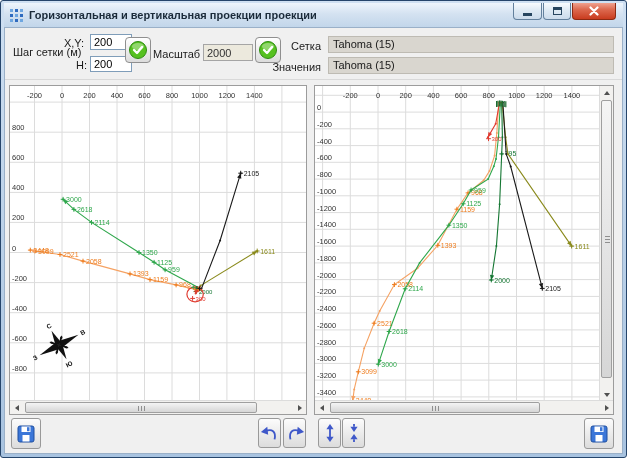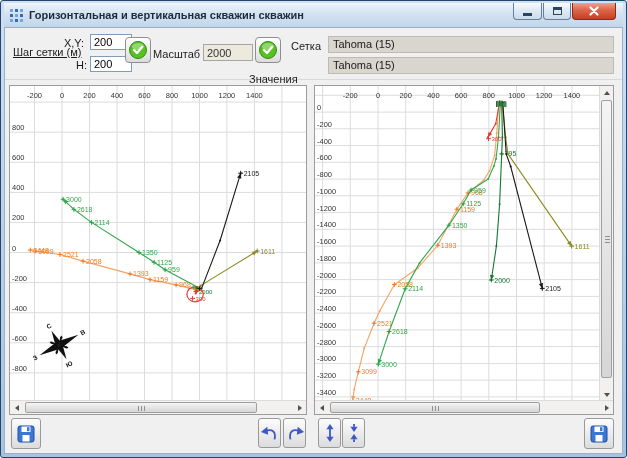--- a/index.html
+++ b/index.html
@@ -65,40 +65,40 @@
       <rect x="1" y="1" width="3" height="3" fill="#6ea6e0"></rect>
         <rect x="6" y="1" width="3" height="3" fill="#2f6bbf"></rect>
         <rect x="11" y="1" width="3" height="3" fill="#6ea6e0"></rect>
       <rect x="1" y="6" width="3" height="3" fill="#2f6bbf"></rect>
         <rect x="6" y="6" width="3" height="3" fill="#6ea6e0"></rect>
         <rect x="11" y="6" width="3" height="3" fill="#2f6bbf"></rect>
       <rect x="1" y="11" width="3" height="3" fill="#6ea6e0"></rect>
         <rect x="6" y="11" width="3" height="3" fill="#2f6bbf"></rect>
         <rect x="11" y="11" width="3" height="3" fill="#6ea6e0"></rect>
     </svg>
-    <span class="title-text">Горизонтальная и вертикальная скважин скважин</span>
+    <span class="title-text">Горизонтальная и вертикальная проекции проекции</span>
   </div>
   <div class="cap-group">
     <div class="cap min">
         <div class="glyph-min"></div>
       </div>
     <div class="cap max">
         <div class="glyph-max"></div>
       </div>
     <div class="cap close">
       <svg width="10" height="10" viewBox="0 0 10 10">
         <path d="M1.5 1.5 L8.5 8.5 M8.5 1.5 L1.5 8.5" stroke="#fff" stroke-width="2.2" stroke-linecap="round"></path>
       </svg>
     </div>
   </div>
 
   <div class="client"></div>
 
   <div class="toolbar">
-    <span class="lbl" style="left:8px;top:18px;text-decoration:underline;">Шаг сетки (м)</span>
+    <span class="lbl" style="left:8px;top:18px;">Шаг сетки (м)</span>
     <span class="lbl" style="left:56px;top:9px;width:26px;text-align:center;">X,Y:</span>
     <input class="tb-input" style="left: 85px; top: 6px; width: 42px;" value="200">
     <span class="lbl" style="left:56px;top:31px;width:26px;text-align:right;">Н:</span>
     <input class="tb-input" style="left: 85px; top: 28px; width: 42px;" value="200">
     <button class="chk-btn" style="left:120px;top:9px;">
       <svg width="20" height="20" viewBox="0 0 20 20">
         <circle cx="10" cy="10" r="8.5" fill="#56c120" stroke="#2f8d12"></circle>
         <ellipse cx="10" cy="6.5" rx="6" ry="3.4" fill="#ffffff" opacity="0.35"></ellipse>
         <path d="M6 10 L9 13 L14 7" fill="none" stroke="#fff" stroke-width="2.4" stroke-linecap="round" stroke-linejoin="round"></path>
       </svg>
@@ -107,21 +107,21 @@
     <input class="tb-input disabled" style="left: 198px; top: 16px; width: 50px; height: 17px;" value="2000">
     <button class="chk-btn" style="left:250px;top:9px;">
       <svg width="20" height="20" viewBox="0 0 20 20">
         <circle cx="10" cy="10" r="8.5" fill="#56c120" stroke="#2f8d12"></circle>
         <ellipse cx="10" cy="6.5" rx="6" ry="3.4" fill="#ffffff" opacity="0.35"></ellipse>
         <path d="M6 10 L9 13 L14 7" fill="none" stroke="#fff" stroke-width="2.4" stroke-linecap="round" stroke-linejoin="round"></path>
       </svg>
     </button>
     <span class="lbl" style="left:256px;top:12px;width:60px;text-align:right;">Сетка</span>
     <div class="font-field" style="left:323px;top:8px;width:286px;">Tahoma (15)</div>
-    <span class="lbl" style="left:244px;top:33px;width:60px;margin-top:12px;">Значения</span>
+    <span class="lbl" style="left:256px;top:33px;width:60px;text-align:right;">Значения</span>
     <div class="font-field" style="left:323px;top:29px;width:286px;">Tahoma (15)</div>
   </div>
 
   <div class="panel panel-left">
     <svg class="chart-svg" width="296" height="315" viewBox="0 0 296 315">
         <line x1="24.5" y1="0" x2="24.5" y2="315" stroke="#dcdcdc" stroke-width="1"></line>
         <line x1="52.0" y1="0" x2="52.0" y2="315" stroke="#dcdcdc" stroke-width="1"></line>
         <line x1="79.5" y1="0" x2="79.5" y2="315" stroke="#dcdcdc" stroke-width="1"></line>
         <line x1="107.0" y1="0" x2="107.0" y2="315" stroke="#dcdcdc" stroke-width="1"></line>
         <line x1="134.5" y1="0" x2="134.5" y2="315" stroke="#dcdcdc" stroke-width="1"></line>

